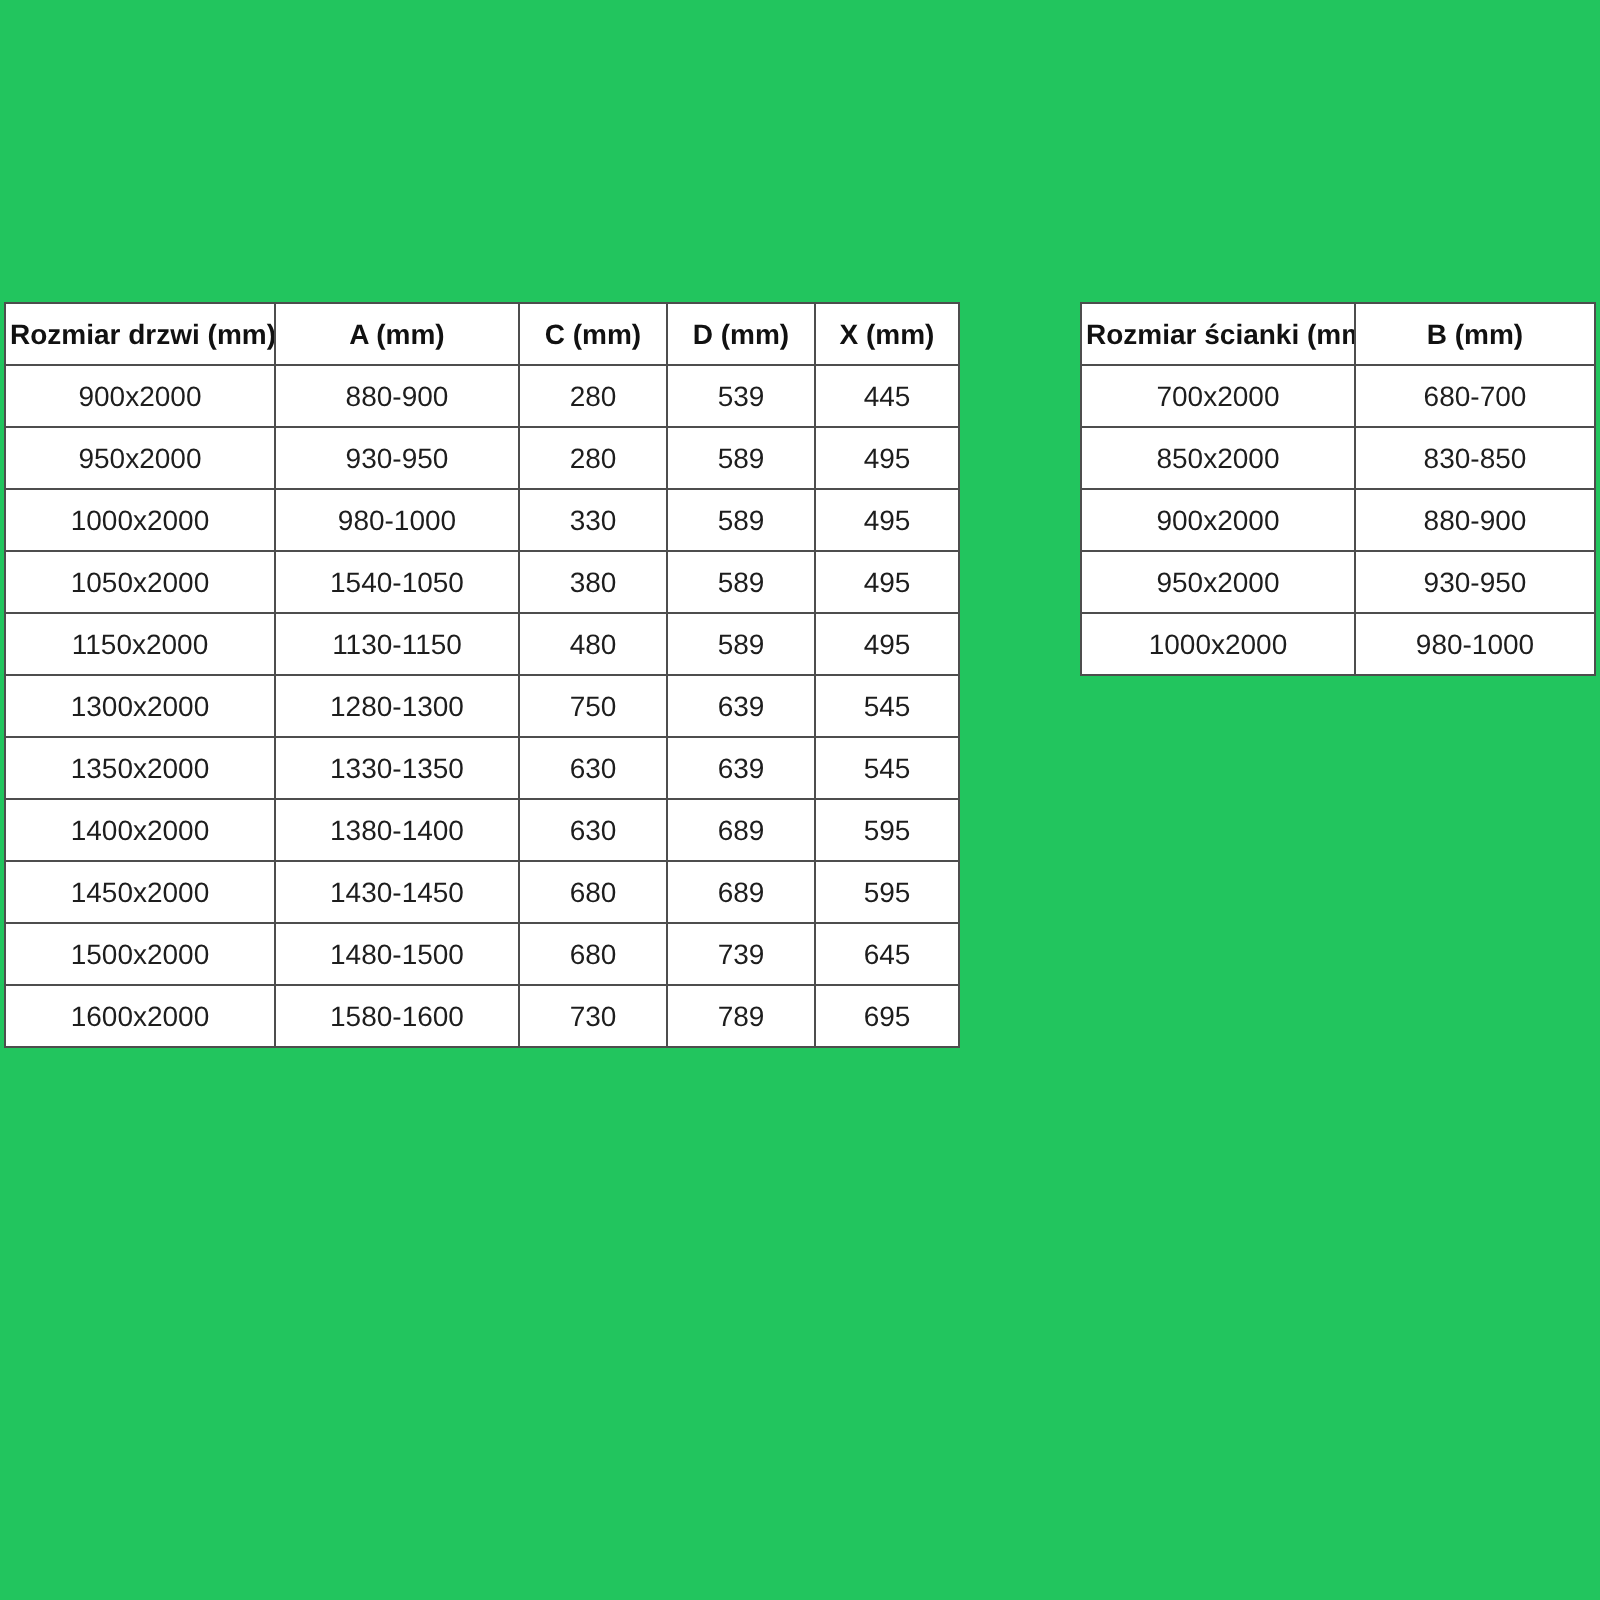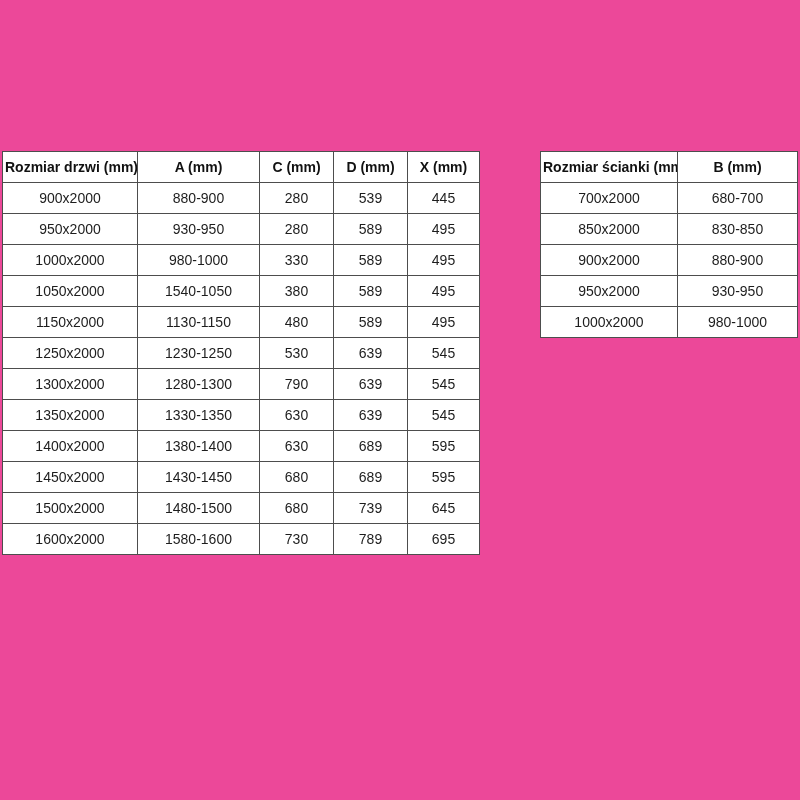--- a/index.html
+++ b/index.html
@@ -10,21 +10,21 @@
     width: 800px;
     height: 800px;
     background: #ffffff;
     font-family: "Liberation Sans", sans-serif;
     position: relative;
     overflow: hidden;
   }
   .canvas {
     position: absolute;
     inset: 0;
-    background: #ec4899;
+    background: #22c55e;
   }
   table.spec-table {
     position: absolute;
     border-collapse: collapse;
     table-layout: fixed;
     background: #ffffff;
     color: #1d1d1d;
     font-size: 14px;
   }
   table.spec-table th,
@@ -113,30 +113,23 @@
           <td>495</td>
         </tr>
         <tr>
           <td>1150x2000</td>
           <td>1130-1150</td>
           <td>480</td>
           <td>589</td>
           <td>495</td>
         </tr>
         <tr>
-          <td>1250x2000</td>
-          <td>1230-1250</td>
-          <td>530</td>
-          <td>639</td>
-          <td>545</td>
-        </tr>
-        <tr>
           <td>1300x2000</td>
           <td>1280-1300</td>
-          <td>790</td>
+          <td>750</td>
           <td>639</td>
           <td>545</td>
         </tr>
         <tr>
           <td>1350x2000</td>
           <td>1330-1350</td>
           <td>630</td>
           <td>639</td>
           <td>545</td>
         </tr>

